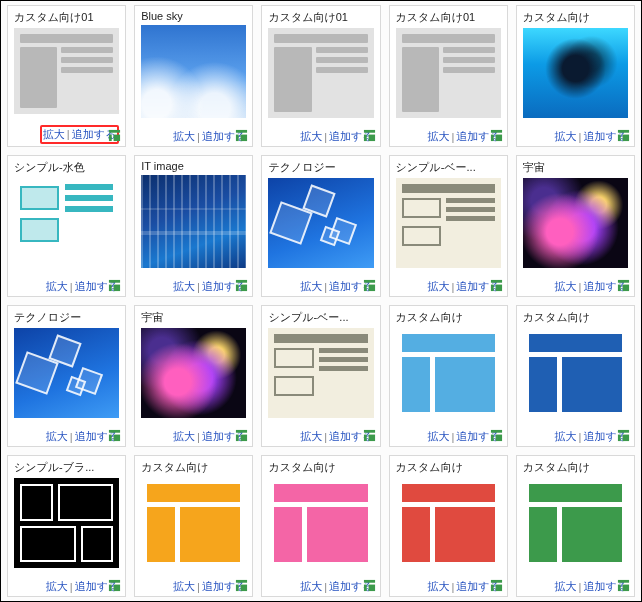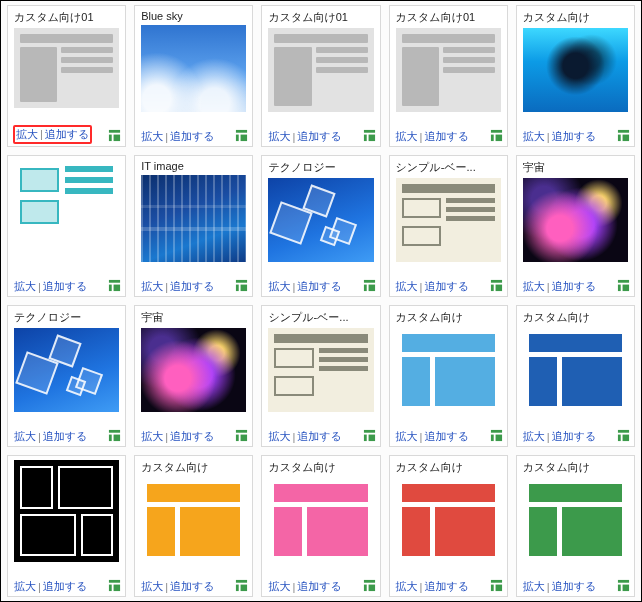--- a/index.html
+++ b/index.html
@@ -35,24 +35,25 @@
   .thumb {
     flex: 1;
     width: 100%;
     background: #e8e8e8;
     position: relative;
     overflow: hidden;
   }
   .actions {
     font-size: 11px;
     color: #2753c0;
-    padding-top: 17px;
+    padding-top: 11px;
     display: flex;
     align-items: center;
     white-space: nowrap;
+    justify-content: flex-end;
   }
   .actions .sep { color: #888; padding: 0 2px; }
   .corner-icon {
     position: absolute;
     right: 4px;
     bottom: 4px;
     width: 13px;
     height: 13px;
   }
   .corner-icon svg { display:block; }
@@ -262,20 +263,21 @@
       </div>
       <div class="corner-icon">
         <svg viewBox="0 0 14 14" width="13" height="13">
           <rect x="1" y="1" width="12" height="3" fill="#3c9a4b"></rect>
           <rect x="1" y="6" width="3" height="7" fill="#3c9a4b"></rect>
           <rect x="6" y="6" width="7" height="7" fill="#3c9a4b"></rect>
         </svg>
       </div>
     </div>
     <div class="card">
+      <div class="card-title">シンプル-水色</div>
       <div class="thumb ph-simple-aqua">
         <div class="row">
           <div class="box"></div>
           <div class="lines">
             <div></div>
             <div></div>
             <div></div>
           </div>
         </div>
         <div class="row">
@@ -481,20 +483,21 @@
       </div>
       <div class="corner-icon">
         <svg viewBox="0 0 14 14" width="13" height="13">
           <rect x="1" y="1" width="12" height="3" fill="#3c9a4b"></rect>
           <rect x="1" y="6" width="3" height="7" fill="#3c9a4b"></rect>
           <rect x="6" y="6" width="7" height="7" fill="#3c9a4b"></rect>
         </svg>
       </div>
     </div>
     <div class="card">
+      <div class="card-title">シンプル-ブラ...</div>
       <div class="thumb ph-black">
         <div class="row">
           <div class="box small"></div>
           <div class="box"></div>
         </div>
         <div class="row">
           <div class="box"></div>
           <div class="box small"></div>
         </div>
       </div>

